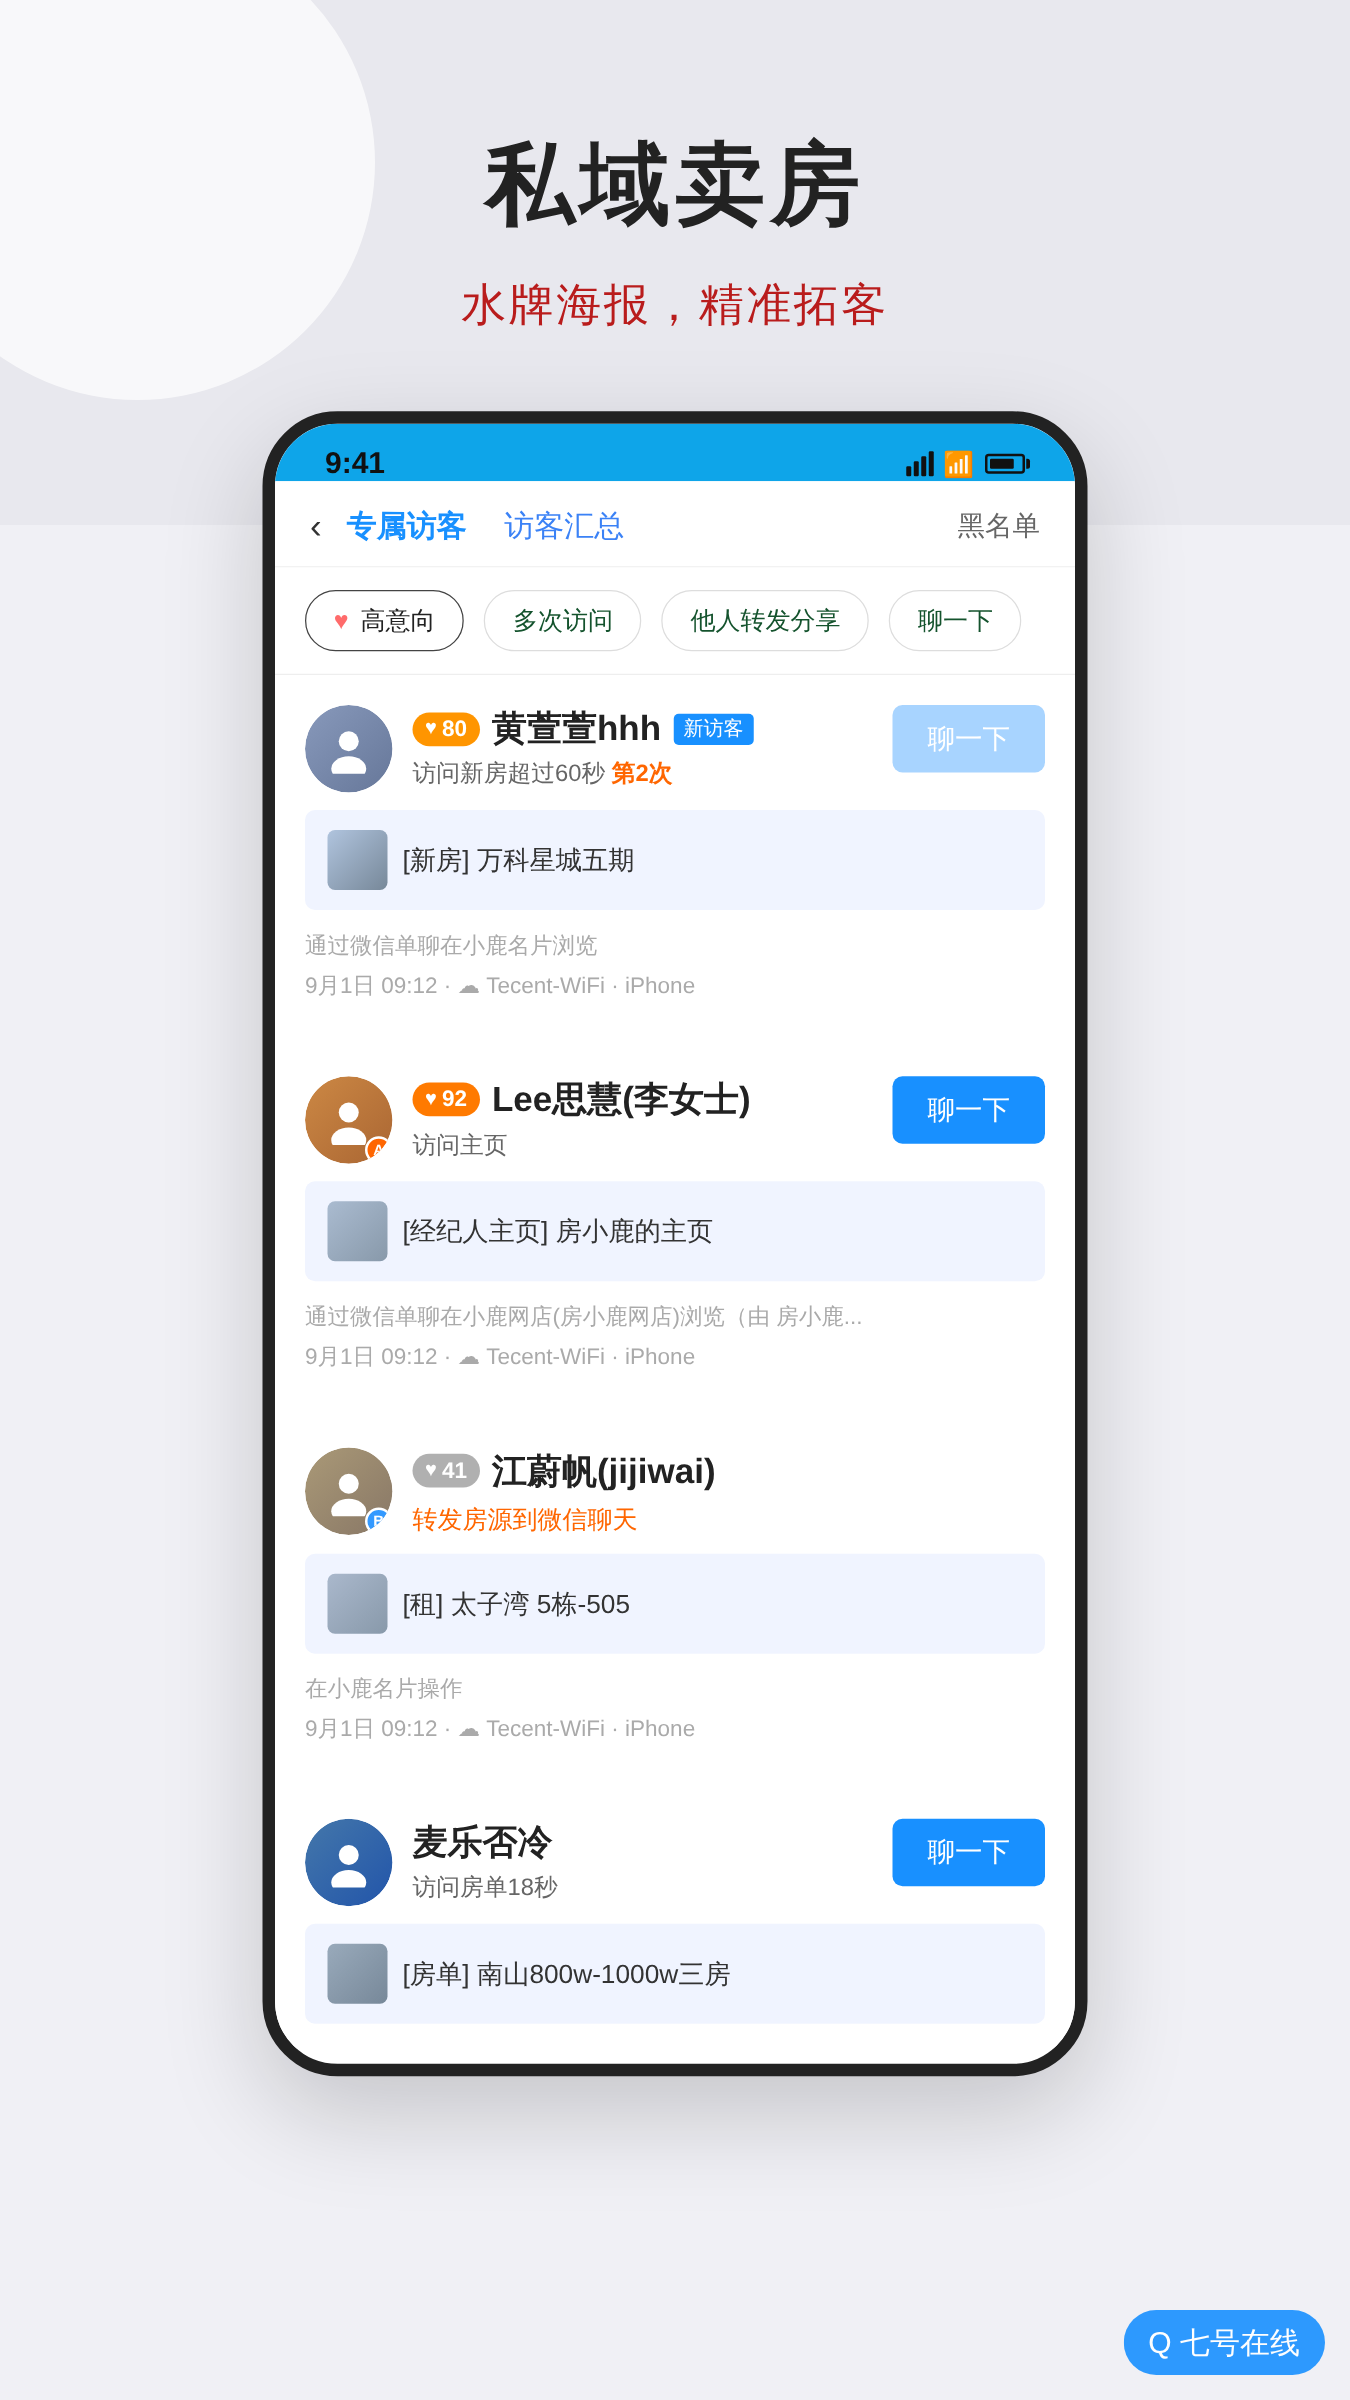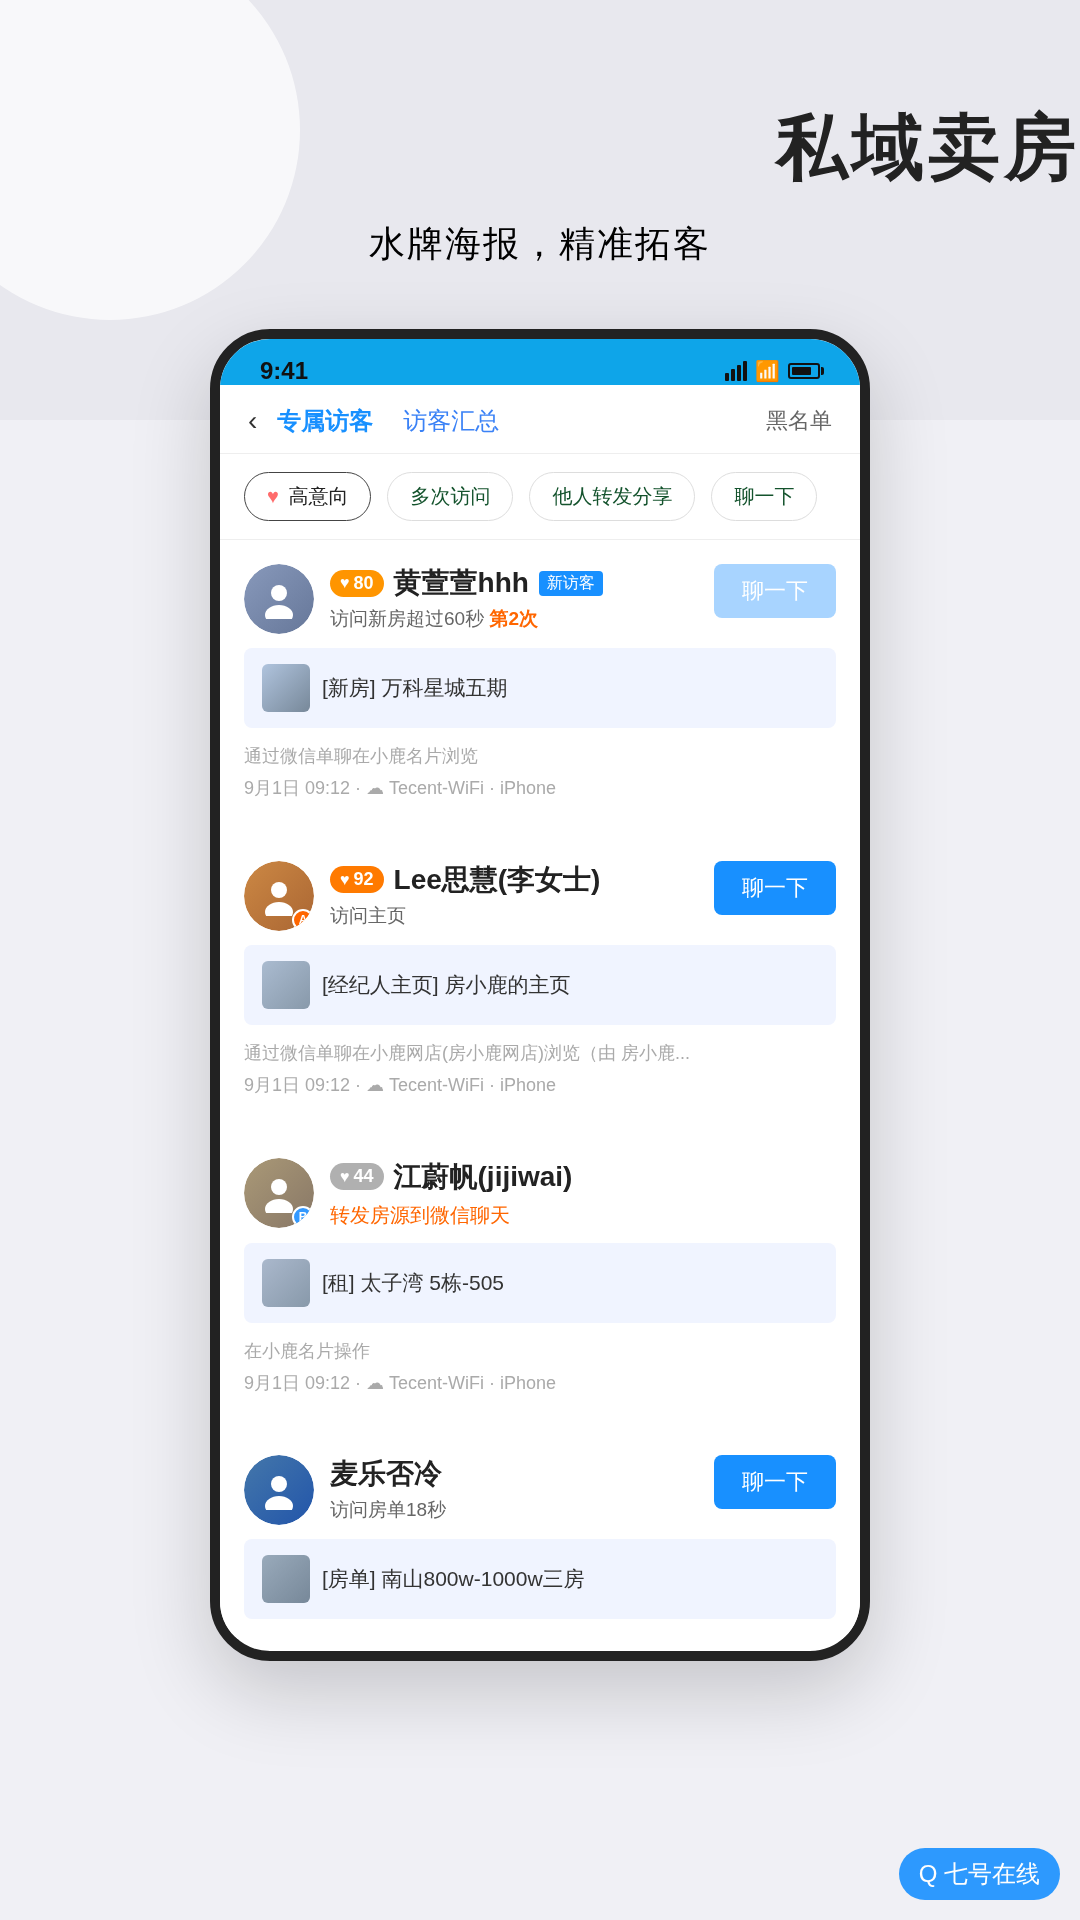--- a/index.html
+++ b/index.html
@@ -36,25 +36,24 @@
       text-align: center;
       padding-top: 100px;
       padding-bottom: 60px;
     }
     .hero-title {
       font-size: 72px;
       font-weight: 700;
       color: #222;
       letter-spacing: 4px;
       margin-bottom: 24px;
-      text-align: right;
     }
     .hero-subtitle {
       font-size: 36px;
-      color: #000000;
+      color: #b91c1c;
       letter-spacing: 2px;
     }
 
     
     .phone-wrapper {
       position: relative;
       z-index: 1;
       display: flex;
       justify-content: center;
       padding: 0 60px;
@@ -472,21 +471,21 @@
                 <circle cx="20" cy="14" r="8"></circle>
                 <ellipse cx="20" cy="36" rx="14" ry="10"></ellipse>
               </svg>
             </div>
             <div class="avatar-badge badge-b">B</div>
           </div>
           <div class="visitor-info">
             <div class="visitor-name-row">
               <div class="score-badge gray">
                 <span class="score-icon">♥</span>
-                <span>44</span>
+                <span>41</span>
               </div>
               <span class="visitor-name">江蔚帆(jijiwai)</span>
             </div>
             <div class="share-status">转发房源到微信聊天</div>
           </div>
         </div>
         <div class="property-card">
           <div class="property-thumb" style="background: linear-gradient(135deg, #aab8cc, #8899aa);"></div>
           <span class="property-name">[租] 太子湾 5栋-505</span>
         </div>

